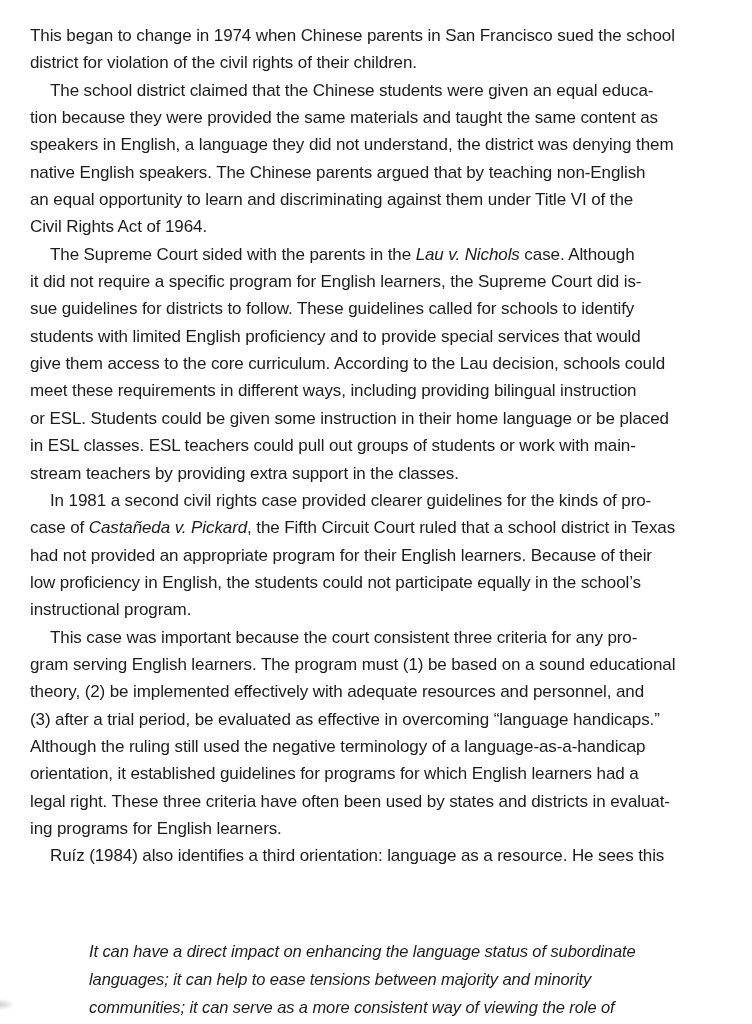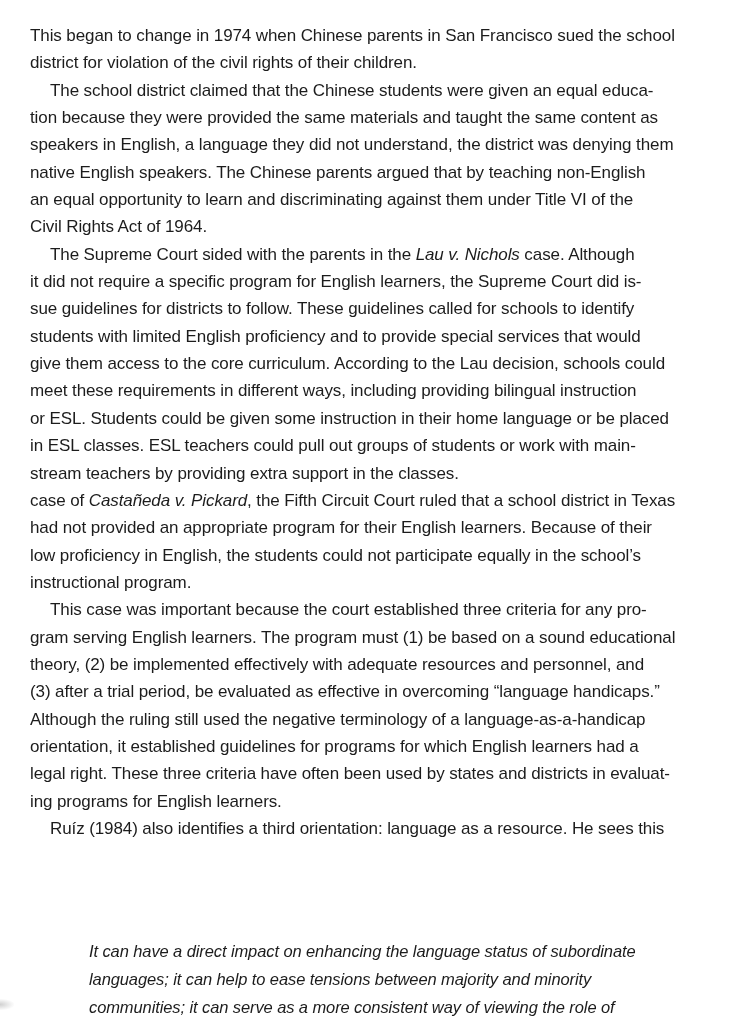--- a/index.html
+++ b/index.html
@@ -74,27 +74,28 @@
         <div class="line">it did not require a specific program for English learners, the Supreme Court did is-</div>
         <div class="line">sue guidelines for districts to follow. These guidelines called for schools to identify</div>
         <div class="line">students with limited English proficiency and to provide special services that would</div>
         <div class="line">give them access to the core curriculum. According to the Lau decision, schools could</div>
         <div class="line">meet these requirements in different ways, including providing bilingual instruction</div>
         <div class="line">or ESL. Students could be given some instruction in their home language or be placed</div>
         <div class="line">in ESL classes. ESL teachers could pull out groups of students or work with main-</div>
         <div class="line">stream teachers by providing extra support in the classes.</div>
       </div>
       <div class="paragraph">
+        <div class="line indent">In 1981 a second civil rights case provided clearer guidelines for the kinds of pro-</div>
         <div class="line">case of <em>Castañeda v. Pickard</em>, the Fifth Circuit Court ruled that a school district in Texas</div>
         <div class="line">had not provided an appropriate program for their English learners. Because of their</div>
         <div class="line">low proficiency in English, the students could not participate equally in the school’s</div>
         <div class="line">instructional program.</div>
       </div>
       <div class="paragraph">
-        <div class="line indent">This case was important because the court established three criteria for any pro-</div>
+        <div class="line indent">This case was important because the court consistent three criteria for any pro-</div>
         <div class="line">gram serving English learners. The program must (1) be based on a sound educational</div>
         <div class="line">theory, (2) be implemented effectively with adequate resources and personnel, and</div>
         <div class="line">(3) after a trial period, be evaluated as effective in overcoming “language handicaps.”</div>
         <div class="line">Although the ruling still used the negative terminology of a language-as-a-handicap</div>
         <div class="line">orientation, it established guidelines for programs for which English learners had a</div>
         <div class="line">legal right. These three criteria have often been used by states and districts in evaluat-</div>
         <div class="line">ing programs for English learners.</div>
       </div>
       <div class="paragraph">
         <div class="line indent">Ruíz (1984) also identifies a third orientation: language as a resource. He sees this</div>

